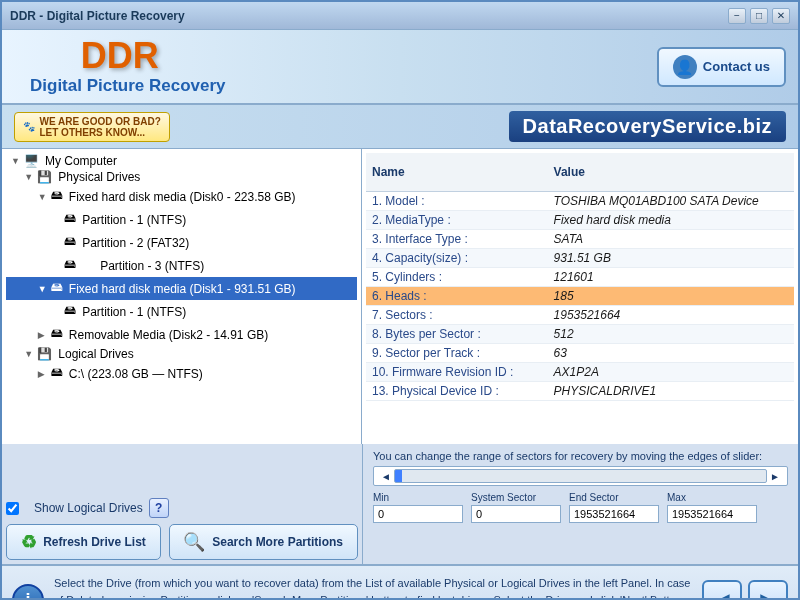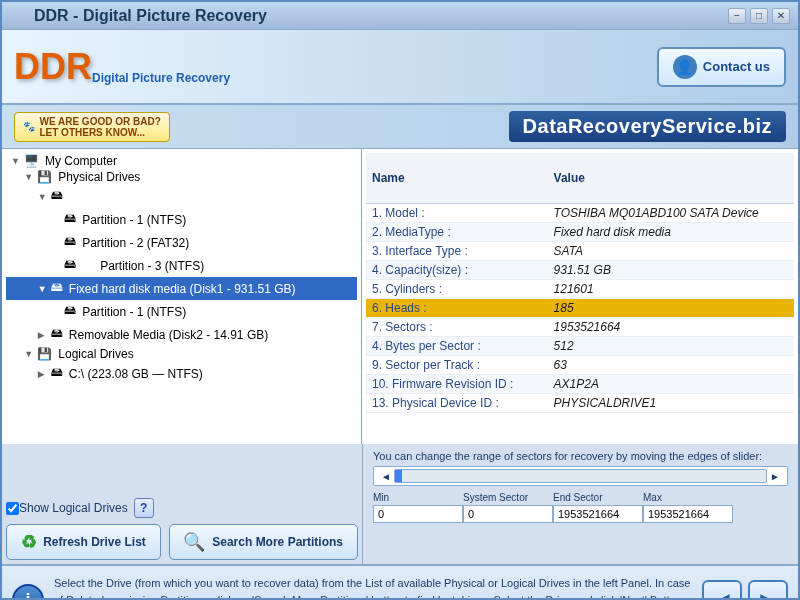--- a/index.html
+++ b/index.html
@@ -17,24 +17,23 @@
     .title-bar {
       background: linear-gradient(to bottom, #c0d8f0, #a0b8d8);
       height: 28px;
       display: flex;
       align-items: center;
       justify-content: space-between;
       padding: 0 8px;
       border-bottom: 1px solid #8aabcc;
     }
     .title-bar-text {
-      font-size: 16px;
+      font-size: 12px;
       color: #1a3a5a;
       font-weight: bold;
-      margin-left: 24px;
     }
     .title-bar-buttons {
       display: flex;
       gap: 4px;
     }
     .title-btn {
       width: 18px;
       height: 16px;
       background: linear-gradient(to bottom, #e8f0f8, #c0ccdc);
       border: 1px solid #8aabcc;
@@ -52,35 +51,37 @@
       background: linear-gradient(to right, #e8f4ff, #c8dff0, #b0cce8);
       padding: 8px 12px;
       display: flex;
       align-items: center;
       justify-content: space-between;
       border-bottom: 2px solid #8aabcc;
       height: 75px;
     }
     .logo-area {
       display: flex;
-      align-items: flex-end;
+      flex-direction: column;
+      align-items: center;
     }
     .logo-ddr {
       font-size: 36px;
       font-weight: bold;
       color: #e06000;
       text-shadow: 2px 2px 4px rgba(0,0,0,0.3);
       font-family: Arial Black, sans-serif;
       line-height: 1;
     }
     .logo-subtitle {
-      font-size: 12px;
+      font-size: 17px;
       color: #2060b0;
       font-weight: bold;
       margin-top: 2px;
+      margin-left: 16px;
     }
     .contact-btn {
       background: linear-gradient(to bottom, #f0f8ff, #d0e8ff);
       border: 2px solid #6090c0;
       border-radius: 6px;
       padding: 6px 14px;
       cursor: pointer;
       display: flex;
       align-items: center;
       gap: 6px;
@@ -172,21 +173,21 @@
       overflow-y: auto;
       padding: 4px;
     }
     .prop-table {
       width: 100%;
       border-collapse: collapse;
     }
     .prop-table th {
       text-align: left;
       font-weight: bold;
-      padding: 18px 6px;
+      padding: 12px 6px;
       font-size: 12px;
       color: #1a3a6a;
       background: #f0f4f8;
       border-bottom: 1px solid #c0d0e0;
       margin-left: 48px;
     }
     .prop-table td {
       padding: 2px 6px;
       font-size: 12px;
       border-bottom: 1px solid #e8eef4;
@@ -196,21 +197,21 @@
     .prop-value { color: #1a1a1a; font-style: italic; }
     .show-logical-row {
       display: flex;
       align-items: center;
       gap: 6px;
       margin-bottom: 6px;
     }
     .checkbox-label {
       display: flex;
       align-items: center;
-      gap: 0;
+      gap: 15px;
       font-size: 12px;
       color: #1a3a6a;
     }
     .help-btn {
       background: linear-gradient(to bottom, #e8f0ff, #c0d4f8);
       border: 1px solid #6080c0;
       border-radius: 3px;
       width: 20px;
       height: 20px;
       display: flex;
@@ -268,20 +269,21 @@
       border-radius: 2px;
     }
     .slider-arrow {
       font-size: 10px;
       color: #1a3a6a;
       cursor: pointer;
       padding: 0 3px;
     }
     .sector-fields {
       display: flex;
+      gap: 8px;
       align-items: center;
     }
     .sector-field-group {
       display: flex;
       flex-direction: column;
       gap: 2px;
     }
     .sector-field-label {
       font-size: 10px;
       color: #1a3a6a;
@@ -407,20 +409,21 @@
         <div class="tree-item">
     <span style="white-space:pre">&nbsp;&nbsp;&nbsp;&nbsp;</span>
     <span style="font-size:9px;width:10px;display:inline-block;color:#666">▼</span>
     <span style="font-size:12px">💾</span>
     <span style="margin-left:3px">Physical Drives</span>
   </div>
         <div class="tree-item">
     <span style="white-space:pre">&nbsp;&nbsp;&nbsp;&nbsp;&nbsp;&nbsp;&nbsp;&nbsp;</span>
     <span style="font-size:9px;width:10px;display:inline-block;color:#666">▼</span>
     <span style="font-size:12px">🖴</span>
+    <span style="margin-left:3px">Fixed hard disk media (Disk0 - 223.58 GB)</span>
   </div>
         <div class="tree-item">
     <span style="white-space:pre">&nbsp;&nbsp;&nbsp;&nbsp;&nbsp;&nbsp;&nbsp;&nbsp;&nbsp;&nbsp;&nbsp;&nbsp;</span>
     <span style="font-size:9px;width:10px;display:inline-block;color:#666"></span>
     <span style="font-size:12px">🖴</span>
     <span style="margin-left:3px">Partition - 1 (NTFS)</span>
   </div>
         <div class="tree-item">
     <span style="white-space:pre">&nbsp;&nbsp;&nbsp;&nbsp;&nbsp;&nbsp;&nbsp;&nbsp;&nbsp;&nbsp;&nbsp;&nbsp;</span>
     <span style="font-size:9px;width:10px;display:inline-block;color:#666"></span>
@@ -488,30 +491,30 @@
     <td class="prop-value">SATA</td>
   </tr>
           <tr style="background: rgb(244, 248, 252);">
     <td class="prop-name">4.  Capacity(size) :</td>
     <td class="prop-value">931.51 GB</td>
   </tr>
           <tr style="background: white;">
     <td class="prop-name">5.  Cylinders :</td>
     <td class="prop-value">121601</td>
   </tr>
-          <tr style="background: #eab308;">
+          <tr style="background: #fdba74;">
     <td class="prop-name">6.  Heads :</td>
     <td class="prop-value">185</td>
   </tr>
           <tr style="background: white;">
     <td class="prop-name">7.  Sectors :</td>
     <td class="prop-value">1953521664</td>
   </tr>
           <tr style="background: rgb(244, 248, 252);">
-    <td class="prop-name">4.  Bytes per Sector :</td>
+    <td class="prop-name">8.  Bytes per Sector :</td>
     <td class="prop-value">512</td>
   </tr>
           <tr style="background: white;">
     <td class="prop-name">9.  Sector per Track :</td>
     <td class="prop-value">63</td>
   </tr>
           <tr style="background: rgb(244, 248, 252);">
     <td class="prop-name">10.  Firmware Revision ID :</td>
     <td class="prop-value">AX1P2A</td>
   </tr>

